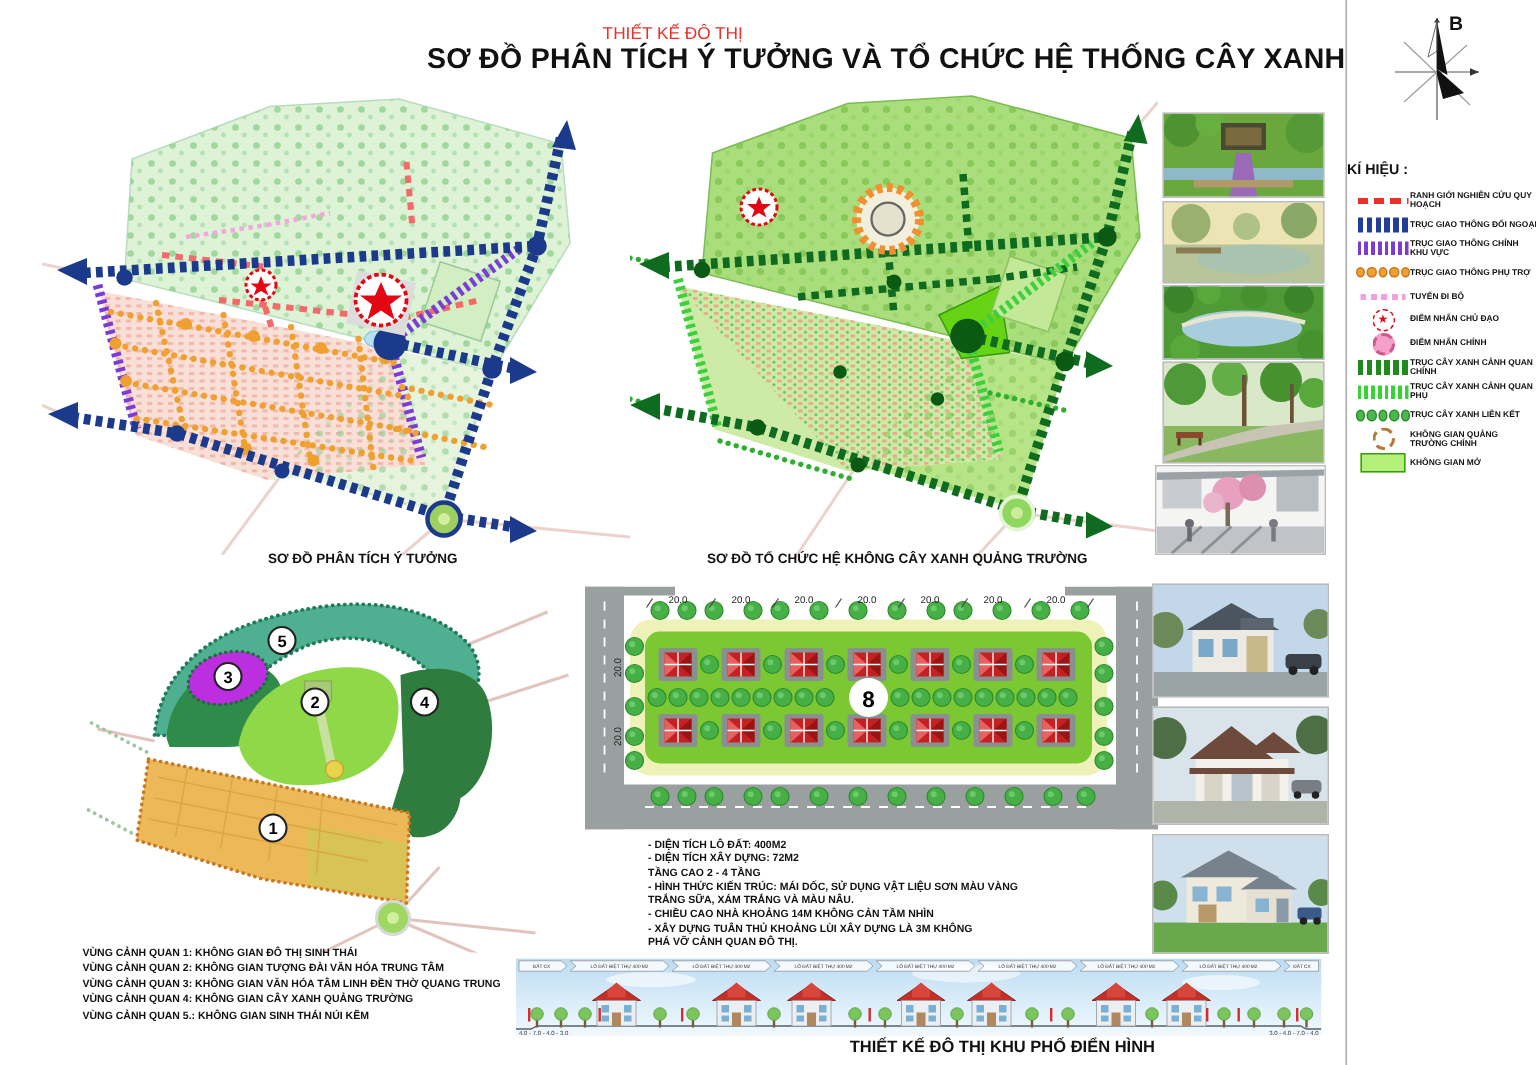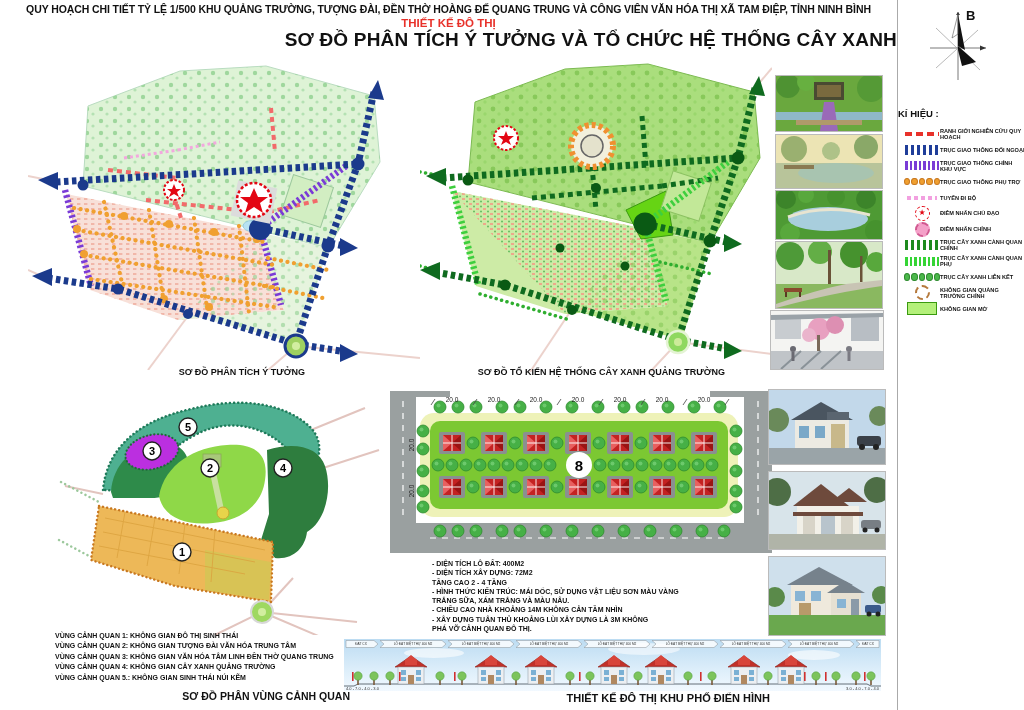--- a/index.html
+++ b/index.html
@@ -3,21 +3,21 @@
 <meta charset="utf-8">
 <style>
   html,body{margin:0;padding:0;background:#888;}
   #sheet{
     position:relative;width:1024px;height:710px;background:#fff;
     font-family:"Liberation Sans","DejaVu Sans",sans-serif;overflow:hidden;color:#111;
   }
   .abs{position:absolute;}
   
   #h1{top:3px;left:0;width:897px;text-align:center;font-size:10.5px;font-weight:bold;letter-spacing:-0.1px;}
-  #h2{top:17px;left:0;width:897px;text-align:center;font-size:11.5px;font-weight:bold;color:#e8312a;}
+  #h2{top:17px;left:0;width:897px;text-align:center;font-size:11.5px;font-weight:normal;color:#e8312a;}
   #h3{top:29px;left:0;width:897px;text-align:right;font-size:19px;font-weight:bold;letter-spacing:0.2px;}
   
   .cap{font-weight:bold;text-align:right;}
   #cap-concept{top:367px;left:85px;width:220px;font-size:9px;}
   #cap-green{top:367px;left:455px;width:270px;font-size:9px;}
   #cap-zones{top:690px;left:100px;width:250px;font-size:10.5px;}
   #cap-elev{top:692px;left:470px;width:300px;font-size:11px;}
   
   #zone-notes{top:631px;left:55px;width:310px;}
   #zone-notes div{font-size:7px;font-weight:bold;line-height:10.4px;white-space:nowrap;}
@@ -47,21 +47,20 @@
   
   .photo{border:1px solid #bbb;background:#dde;}
   
   #strip{top:639px;left:344px;width:537px;height:52px;}
 </style>
 </head>
 <body>
 
 <div id="sheet">
 
-  <div class="abs" id="h1">QUY HOẠCH CHI TIẾT TỶ LỆ 1/500 KHU QUẢNG TRƯỜNG, TƯỢNG ĐÀI, ĐỀN THỜ HOÀNG ĐẾ QUANG TRUNG VÀ CÔNG VIÊN VĂN HÓA THỊ XÃ TAM ĐIỆP, TỈNH NINH BÌNH</div>
   <div class="abs" id="h2">THIẾT KẾ ĐÔ THỊ</div>
   <div class="abs" id="h3">SƠ ĐỒ PHÂN TÍCH Ý TƯỞNG VÀ TỔ CHỨC HỆ THỐNG CÂY XANH</div>
 
   <div class="abs" style="top:58px;left:28px;width:392px;height:312px;">
     <svg viewBox="0 0 392 312" width="392" height="312">
       <defs>
         <pattern id="tr1" width="14" height="12" patternUnits="userSpaceOnUse">
           <circle cx="3" cy="3" r="2.2" fill="#8fd08f"></circle>
             <circle cx="9" cy="8" r="1.6" fill="#aadcaa"></circle>
         </pattern>
@@ -262,21 +261,21 @@
         <circle cx="172" cy="88" r="21" fill="#f2f0dc" stroke="#f09030" stroke-width="6" stroke-dasharray="4 3"></circle>
         <circle cx="172" cy="88" r="11" fill="#e4e2cc" stroke="#666" stroke-width="1.5"></circle>
       </g>
 
       <g>
         <circle cx="86" cy="80" r="12" fill="#fff" stroke="#e30613" stroke-width="2" stroke-dasharray="2.5 1.8"></circle>
         <path d="M86,73 L88,78 L94,78 L89,82 L91,87 L86,84 L81,87 L83,82 L78,78 L84,78 Z" fill="#e30613"></path>
       </g>
     </svg>
   </div>
-  <div class="abs cap" id="cap-green">SƠ ĐỒ TỔ KIẾN HỆ THỐNG CÂY XANH QUẢNG TRƯỜNG</div>
+  <div class="abs cap" id="cap-green">SƠ ĐỒ TỔ CHỨC HỆ KHÔNG CÂY XANH QUẢNG TRƯỜNG</div>
 
   <div class="abs photo" style="top:75px;left:775px;width:106px;height:55px;">
     <svg viewBox="0 0 106 55" width="106" height="55">
         <rect width="106" height="55" fill="#6aa83e"></rect>
         <circle cx="12" cy="10" r="12" fill="#4e9232"></circle>
         <circle cx="95" cy="12" r="14" fill="#559a36"></circle>
         <circle cx="30" cy="6" r="9" fill="#67b040"></circle>
         <rect x="38" y="6" width="30" height="18" fill="#4a4a32"></rect>
         <rect x="41" y="9" width="24" height="12" fill="#7a6a3e"></rect>
         <rect x="0" y="36" width="106" height="8" fill="#8fb8c8"></rect>
@@ -404,21 +403,20 @@
     </svg>
   </div>
 
   <div class="abs" id="zone-notes">
     <div>VÙNG CẢNH QUAN 1: KHÔNG GIAN ĐÔ THỊ SINH THÁI</div>
     <div>VÙNG CẢNH QUAN 2: KHÔNG GIAN TƯỢNG ĐÀI VĂN HÓA TRUNG TÂM</div>
     <div>VÙNG CẢNH QUAN 3: KHÔNG GIAN VĂN HÓA TÂM LINH ĐỀN THỜ QUANG TRUNG</div>
     <div>VÙNG CẢNH QUAN 4: KHÔNG GIAN CÂY XANH QUẢNG TRƯỜNG</div>
     <div>VÙNG CẢNH QUAN 5.: KHÔNG GIAN SINH THÁI NÚI KẼM</div>
   </div>
-  <div class="abs cap" id="cap-zones">SƠ ĐỒ PHÂN VÙNG CẢNH QUAN</div>
 
   <div class="abs" style="top:391px;left:390px;width:382px;height:162px;">
     <svg viewBox="0 0 382 162" width="382" height="162">
       <defs>
         <g id="tpl">
             <circle r="6" fill="#46b046" stroke="#2e8b2e" stroke-width="0.8"></circle>
             <circle cx="-1.5" cy="-1.5" r="2" fill="#7cd47c" opacity="0.7"></circle>
           </g>
         <g id="hpl">
           <rect x="-13" y="-11" width="26" height="22" rx="2" fill="#8a9090"></rect>

